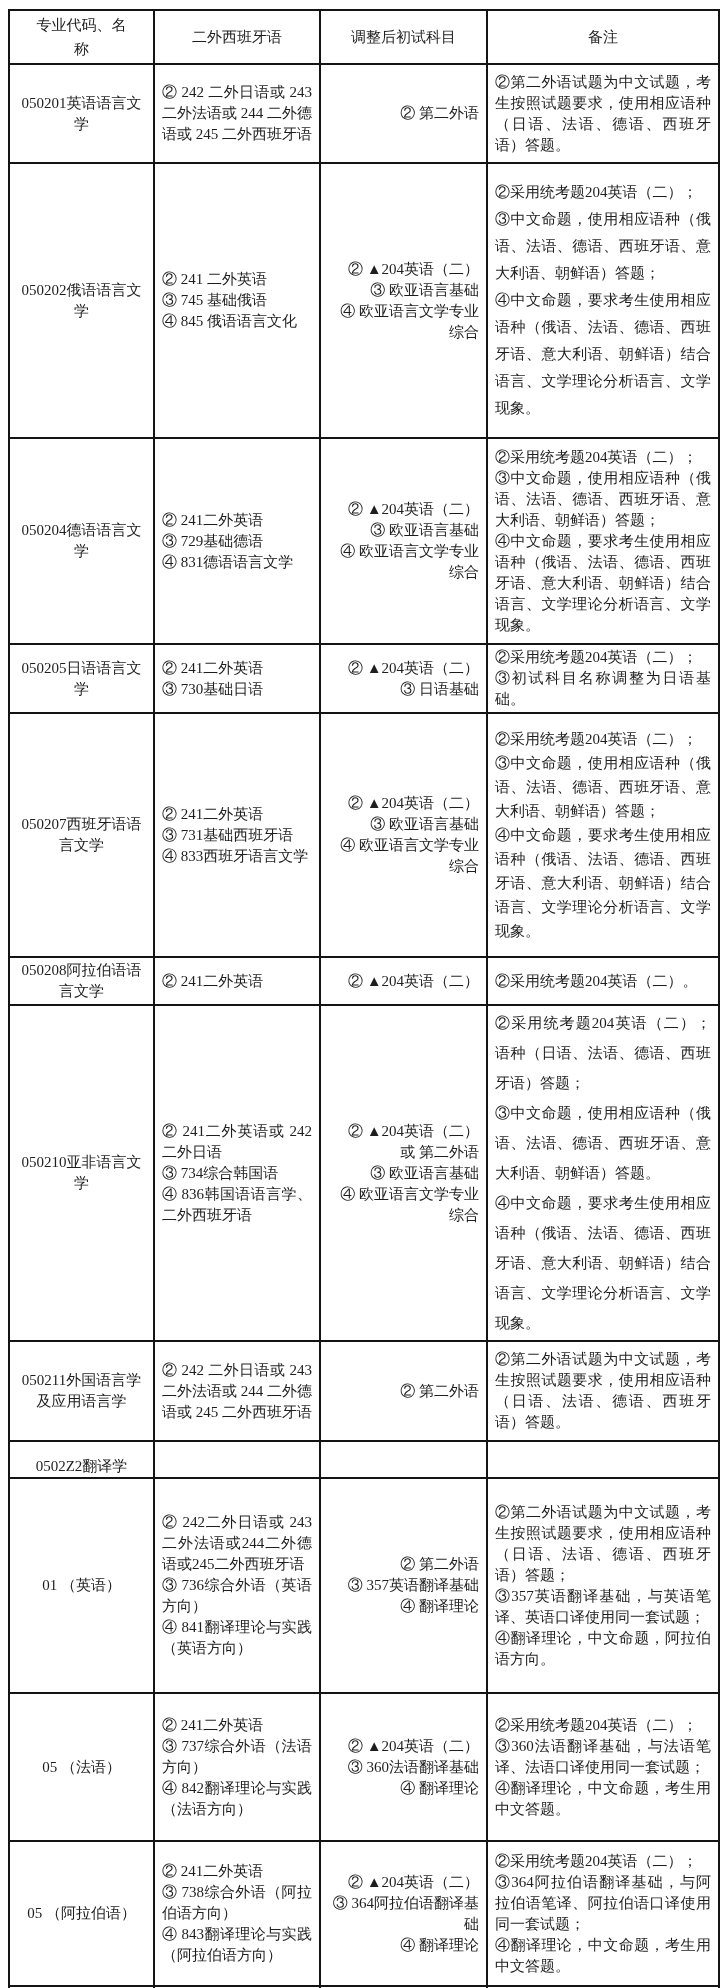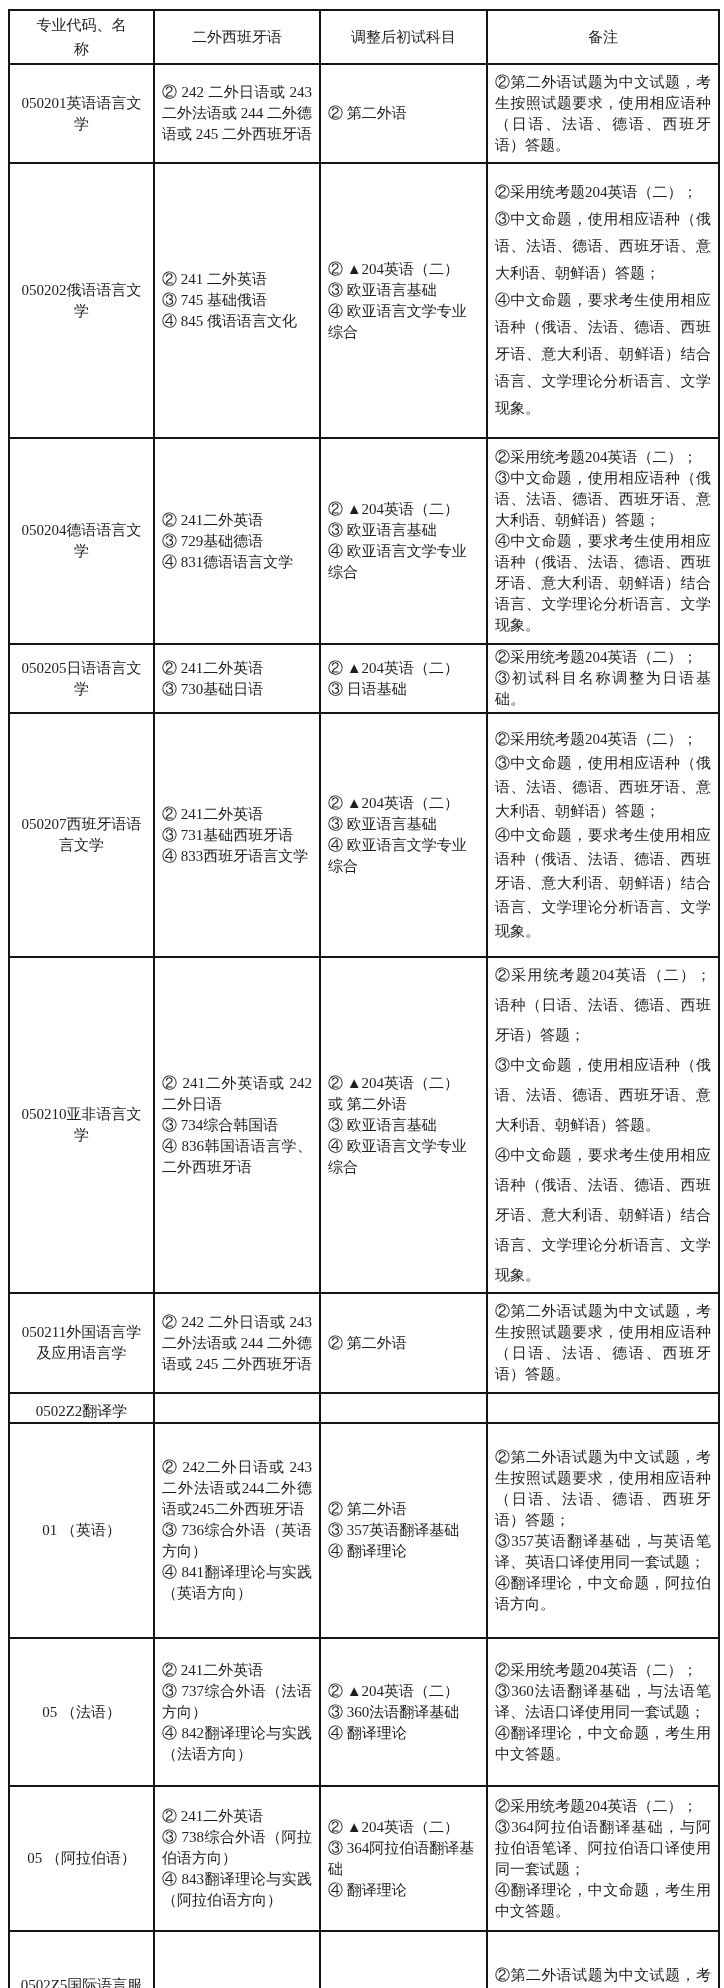--- a/index.html
+++ b/index.html
@@ -16,33 +16,33 @@
     border:2px solid #141414;
     font-size:15px;line-height:21px;font-weight:normal;
     vertical-align:middle;padding:2px 7px;
     overflow:hidden;word-break:break-all;
   }
   .grid th{text-align:center;white-space:normal;line-height:24px}
   .grid td{white-space:pre-line}
   .h1 .hd{display:inline-block;max-width:100px}
   td.c1{text-align:center}
   td.c2,td.c4{text-align:justify}
-  td.c3{text-align:left}
+  td.c3{text-align:right}
   
   tr.hr {height:54px}
   tr.r0 {height:99px}
   tr.r1 {height:275px}
   tr.r2 {height:206px}
   tr.r3 {height:54px}
   tr.r4 {height:244px}
   tr.r5 {height:48px}
   tr.r6 {height:287px}
   tr.r7 {height:100px}
   tr.r8 {height:25px}
-  tr.r8 td{padding-top:7px;padding-bottom:0}
+  tr.r8 td{padding-top:14px;padding-bottom:0}
   tr.r9 {height:215px}
   tr.r10{height:148px}
   tr.r11{height:145px}
   tr.r12{height:130px}
   
   tr.r1 td.c4{line-height:27px}
   tr.r4 td.c4{line-height:24px}
   tr.r6 td.c4{line-height:30px}
 </style>
 </head>
@@ -109,20 +109,26 @@
         <td class="c2">② 241二外英语
 ③ 731基础西班牙语
 ④ 833西班牙语言文学</td>
         <td class="c3">② ▲204英语（二）
 ③ 欧亚语言基础
 ④ 欧亚语言文学专业综合</td>
         <td class="c4">②采用统考题204英语（二）；
 ③中文命题，使用相应语种（俄语、法语、德语、西班牙语、意大利语、朝鲜语）答题；
 ④中文命题，要求考生使用相应语种（俄语、法语、德语、西班牙语、意大利语、朝鲜语）结合语言、文学理论分析语言、文学现象。</td>
       </tr>
+      <tr class="r5">
+        <td class="c1">050208阿拉伯语语言文学</td>
+        <td class="c2">② 241二外英语</td>
+        <td class="c3">② ▲204英语（二）</td>
+        <td class="c4">②采用统考题204英语（二）。</td>
+      </tr>
       <tr class="r6">
         <td class="c1">050210亚非语言文学</td>
         <td class="c2">② 241二外英语或 242二外日语
 ③ 734综合韩国语
 ④ 836韩国语语言学、二外西班牙语</td>
         <td class="c3">② ▲204英语（二）
 或 第二外语
 ③ 欧亚语言基础
 ④ 欧亚语言文学专业综合</td>
         <td class="c4">②采用统考题204英语（二）；语种（日语、法语、德语、西班牙语）答题；

